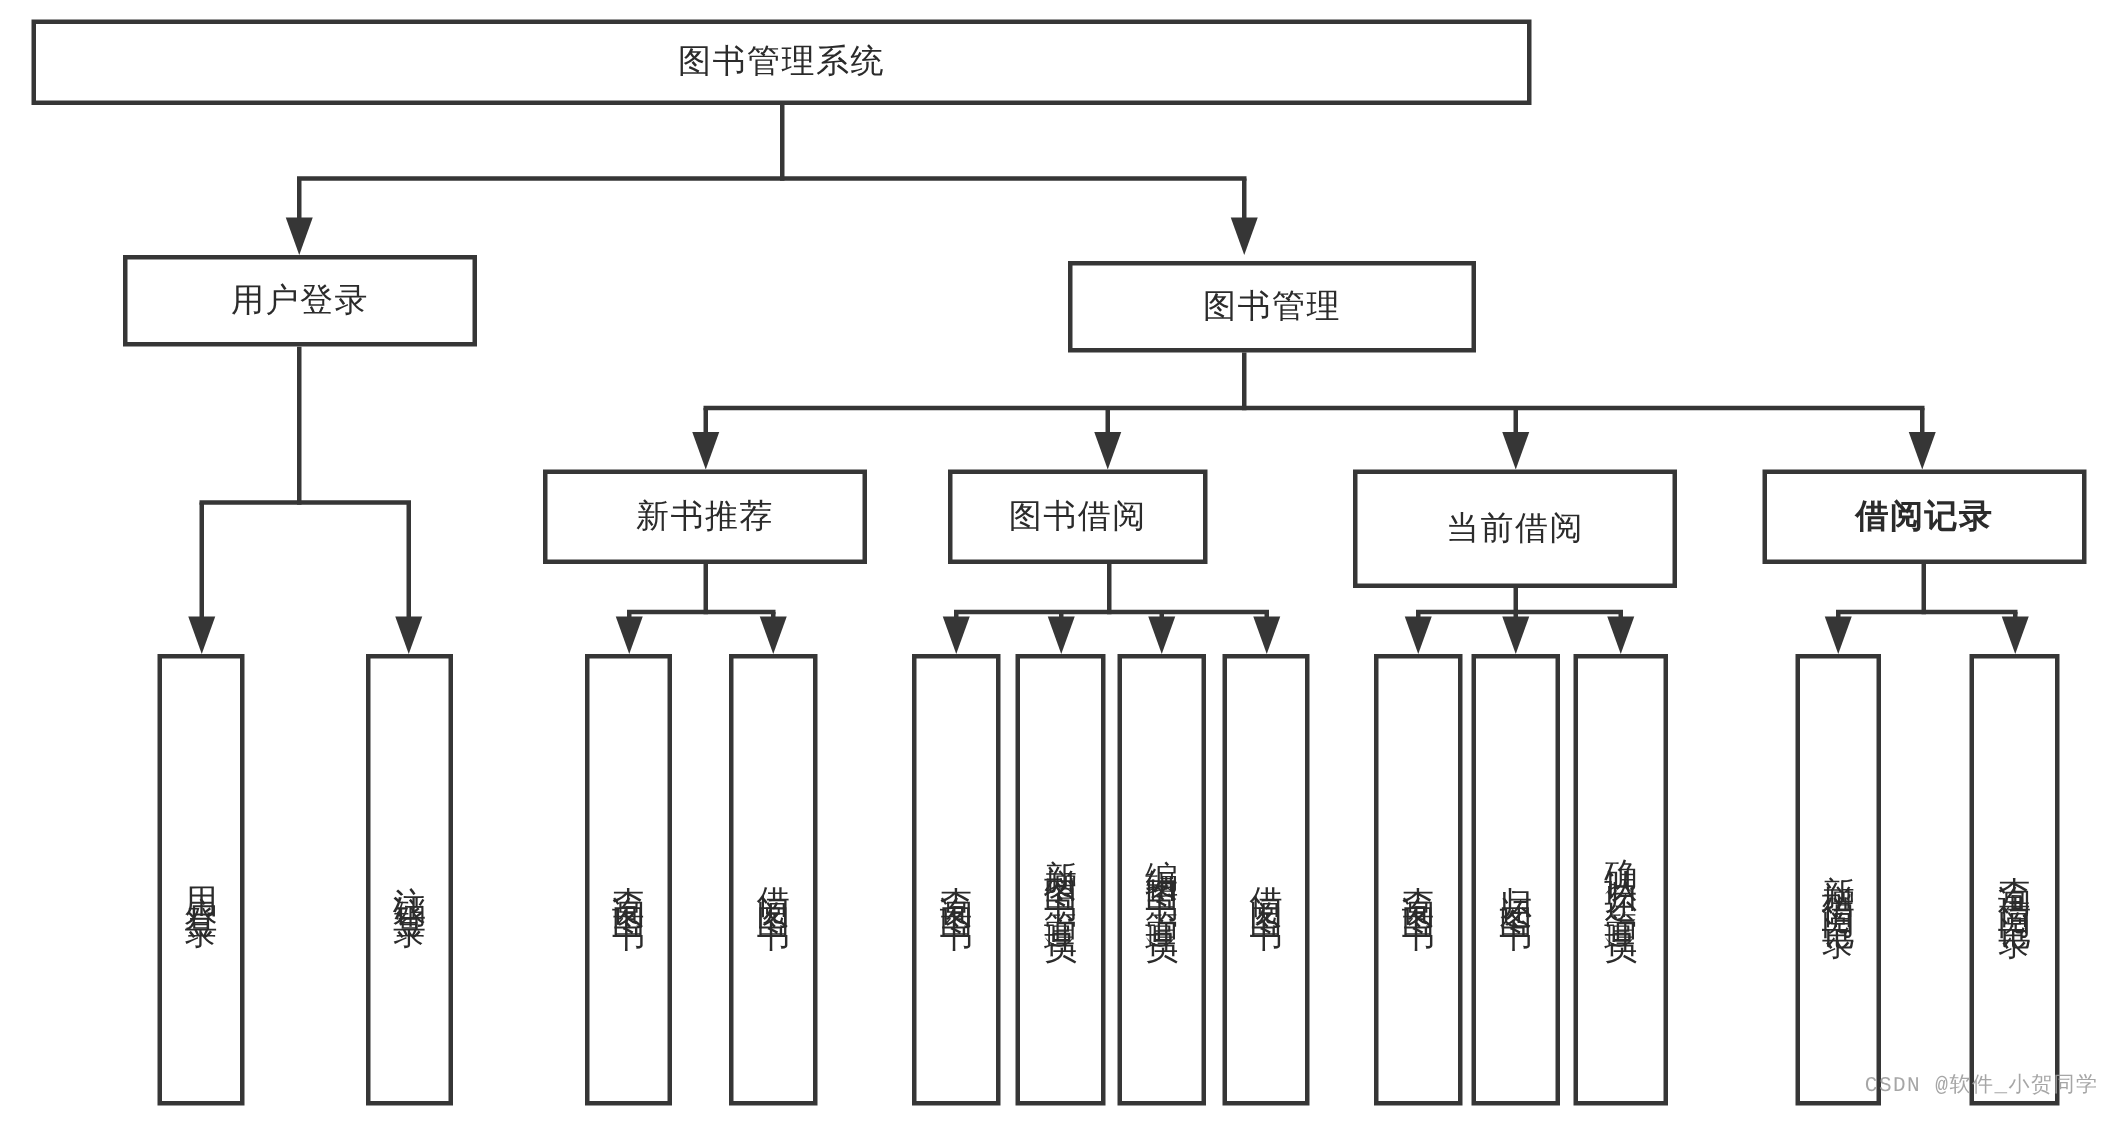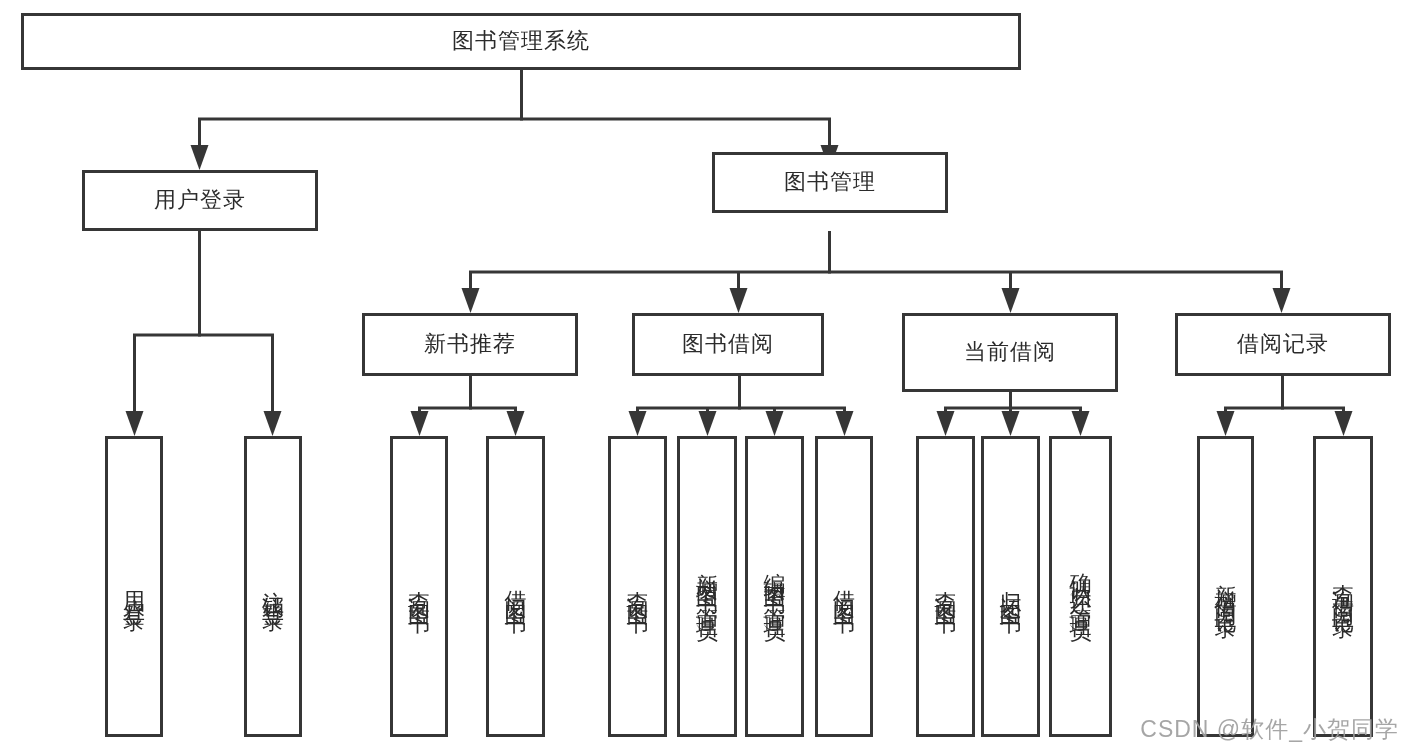--- a/index.html
+++ b/index.html
@@ -42,46 +42,47 @@
     writing-mode: vertical-rl;
     text-orientation: mixed;
     letter-spacing: 7px;
     line-height: 1;
     font-size: 22px;
     color: #2b2b2b;
   }
   
   #root-box { left: 21px;  top: 13px;  width: 1000px; height: 57px; justify-content: center; }
   #l2-user  { left: 82px;  top: 170px; width: 236px;  height: 61px; }
-  #l2-book  { left: 712px; top: 152px; width: 236px;  height: 61px; }
+  #l2-book  { left: 712px; top: 174px; width: 272px;  height: 61px; }
   #l3-recommend { left: 362px;  top: 313px; width: 216px; height: 63px; align-items: center; }
-  #l3-borrow    { left: 632px;  top: 313px; width: 192px; height: 63px; }
+  #l3-borrow    { left: 632px;  top: 313px; width: 173px; height: 63px; }
   #l3-current   { left: 902px;  top: 313px; width: 216px; height: 79px; }
-  #l3-records   { left: 1175px; top: 313px; width: 216px; height: 63px; }
+  #l3-records   { left: 1175px; top: 313px; width: 216px; height: 63px; font-weight: bold; }
   #leaf-a1 { left: 105px;  width: 58px; }
   #leaf-a2 { left: 244px;  width: 58px; }
   #leaf-b1 { left: 390px;  width: 58px; }
   #leaf-b2 { left: 486px;  width: 59px; }
   #leaf-c1 { left: 608px;  width: 59px; }
   #leaf-c2 { left: 677px;  width: 60px; }
   #leaf-c3 { left: 745px;  width: 59px; }
   #leaf-c4 { left: 815px;  width: 58px; }
   #leaf-d1 { left: 916px;  width: 59px; }
   #leaf-d2 { left: 981px;  width: 59px; }
   #leaf-d3 { left: 1049px; width: 63px; }
   #leaf-e1 { left: 1197px; width: 57px; }
   #leaf-e2 { left: 1313px; width: 60px; }
   #watermark {
     position: absolute;
     right: 6px;
     top: 714px;
-    font-size: 23px;
+    font-size: 14px;
     color: rgba(158, 158, 158, 0.92);
     letter-spacing: 1px;
     white-space: nowrap;
+    font-family: Liberation Mono, monospace;
   }
 </style>
 </head>
 <body>
 
 <div id="canvas">
 
   <svg id="connectors" viewBox="0 0 1405 747" xmlns="http://www.w3.org/2000/svg" aria-hidden="true">
     <g stroke="#363636" stroke-width="3" fill="none">
 

